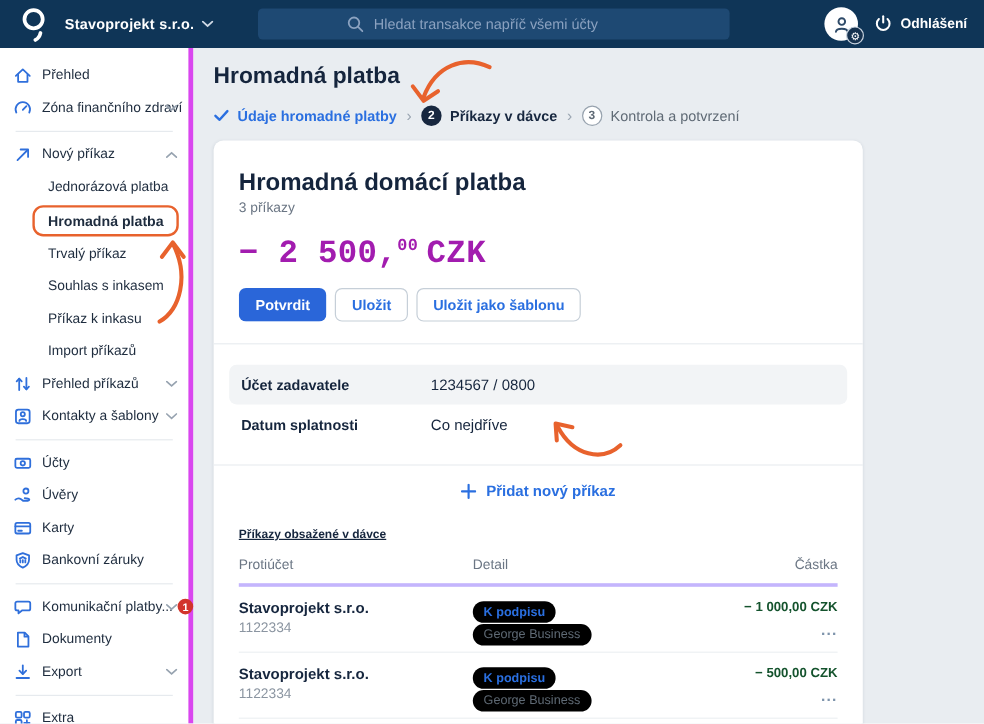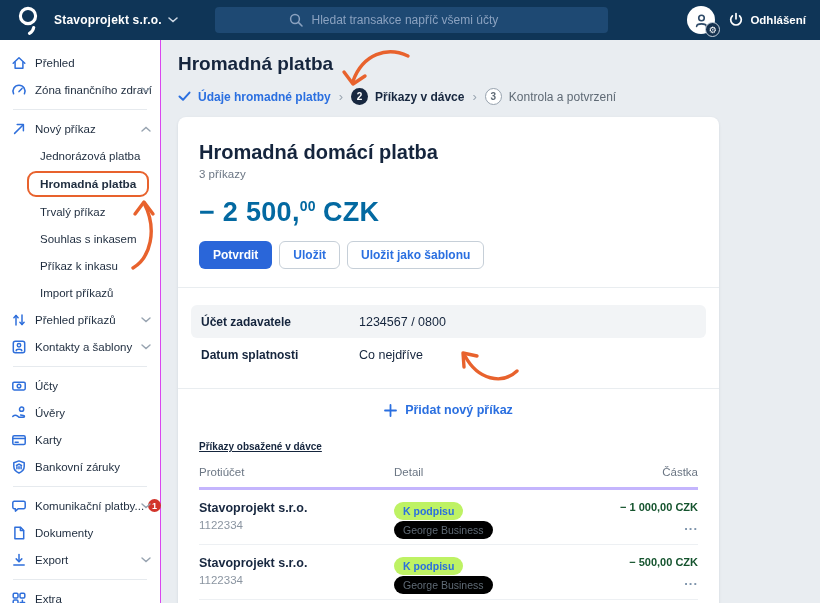--- a/index.html
+++ b/index.html
@@ -35,21 +35,21 @@
     position:absolute; right:-5px; bottom:-3px; width:15px; height:15px; border-radius:50%;
     background:#16324f; border:1.5px solid #c7d2de; color:#fff; font-size:9px;
     display:flex; align-items:center; justify-content:center; cursor:pointer;
   }
   .logout { display:flex; align-items:center; gap:6px; cursor:pointer; }
   .logout .lbl { color:#fff; font-size:11.5px; font-weight:bold; }
 
   
   .content { display:flex; height:563px; }
   .sidebar {
-    position:relative; width:161px; background:#fff; border-right:1px solid #d946ef;
+    position:relative; width:161px; background:#fff; border-right:4px solid #d946ef;
     padding-top:9px; flex:none;
   }
   .main { position:relative; flex:1; padding:13px 0 0 17px; }
 
   
   .sb-item { position:relative; display:flex; align-items:center; height:27px; padding:0 8px 0 11px; cursor:pointer; }
   .sb-item .lbl { font-size:11.5px; color:#1e2c3e; margin-left:8px; white-space:nowrap; }
   .sb-sub { position:relative; display:flex; align-items:center; height:27px; padding-left:40px; cursor:pointer; }
   .sb-sub .lbl { font-size:11.5px; color:#1e2c3e; white-space:nowrap; }
   .ic { width:16px; height:16px; stroke:#2f6fdb; fill:none; stroke-width:1.5;
@@ -79,21 +79,21 @@
                  justify-content:center; font-size:10px; font-weight:bold; flex:none; }
   .step.current .step-circle { background:#17273f; color:#fff; }
   .step.upcoming .step-circle { background:#fff; border:1.5px solid #97a2ae; color:#5f6a75; }
   .step-sep { color:#9aa5b1; font-size:13px; margin:0 8px; }
 
   .card { margin-top:12px; width:541px; background:#fff; border-radius:8px;
           box-shadow:0 1px 3px rgba(20,40,70,.10); }
   .sec1 { padding:24px 21px 18px; }
   .sec1 h2 { margin:0; font-size:20px; font-weight:bold; color:#15253d; }
   .subtitle { margin-top:4px; font-size:11.5px; color:#6b7684; }
-  .amount { margin-top:17px; font-size:27px; font-weight:bold; color:#0369a1; letter-spacing:.3px; }
+  .amount { margin-top:17px; font-size:27px; font-weight:bold; color:#a21caf; letter-spacing:.3px;font-family:Liberation Mono, monospace; }
   .amount sup { font-size:14px; }
   .amt-cur { margin-left:7px; }
   .btn-row { margin-top:13px; display:flex; gap:7px; }
   .btn { font-family:inherit; font-size:12px; font-weight:bold; border-radius:6px;
          padding:6px 13px; border:1px solid transparent; cursor:pointer; }
   .btn-primary { background:#2a66d9; color:#fff; }
   .btn-outline { background:#fff; color:#2a6fe0; border-color:#c6cfd8; }
   .card-div { height:1px; background:#e9edf0; }
   .sec2 { padding:17px 13px; }
   .detail-row { display:flex; align-items:center; height:33px; border-radius:6px; padding:0 10px; }
@@ -108,21 +108,21 @@
   .tbl-head { display:flex; color:#6b7684; font-size:11.5px; padding:12px 0 9px;
               border-bottom:3px solid #c4b5fd; }
   .c1 { width:195px; flex:none; }
   .c2 { flex:1; }
   .c3 { width:130px; flex:none; text-align:right; }
   .tbl-row { display:flex; padding:11px 0 5px; border-bottom:1px solid #edf0f3; cursor:pointer; }
   .tbl-row:last-child { border-bottom:none; }
   .r-name { font-size:12.5px; font-weight:bold; color:#17273f; }
   .r-acc { margin-top:4px; font-size:11.5px; color:#8b95a1; }
   .badge { display:inline-block; font-size:10.5px; padding:3px 9px; border-radius:10px; margin-right:5px; }
-  .badge-blue { background:#bef264; color:#2a6fe0; font-weight:bold;text-align:center; }
+  .badge-blue { background:#000000; color:#2a6fe0; font-weight:bold;text-align:center; }
   .badge-gray { background:#000000; color:#5f6a75; }
   .r-amt { font-size:11px; font-weight:bold; color:#14532d; }
   .r-more { margin-top:9px; color:#7d93ab; font-size:13px; font-weight:bold; letter-spacing:1px;
             text-align:right; cursor:pointer; line-height:8px; }
   .main-arrows { position:absolute; left:0; top:0; pointer-events:none; z-index:5; }
   .ann { stroke:#e8622d; stroke-width:3.4; fill:none; stroke-linecap:round; stroke-linejoin:round; }
 </style>
 </head>
 <body>
 

